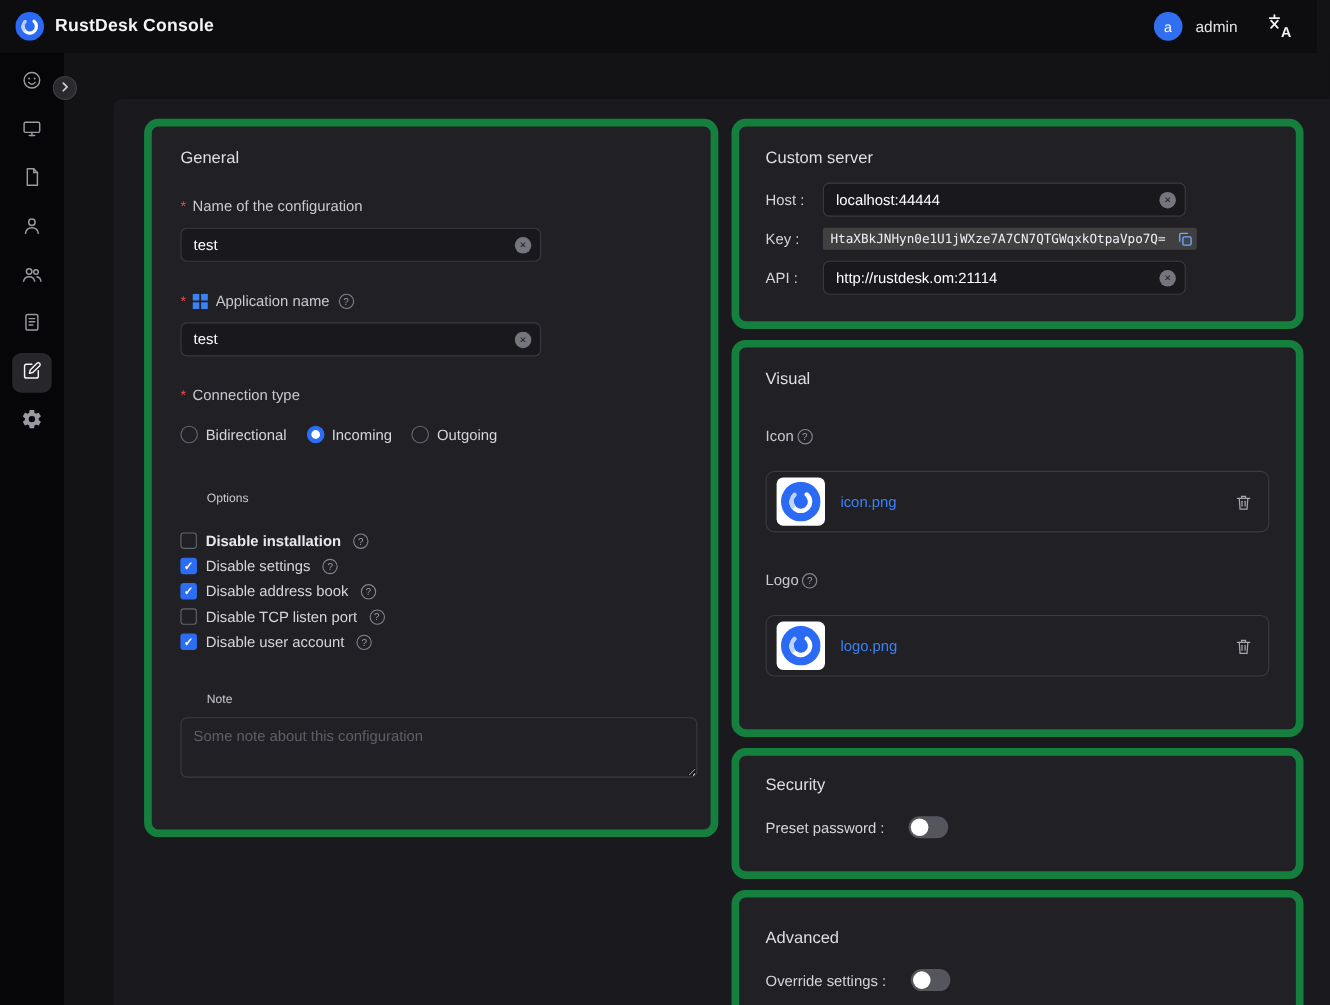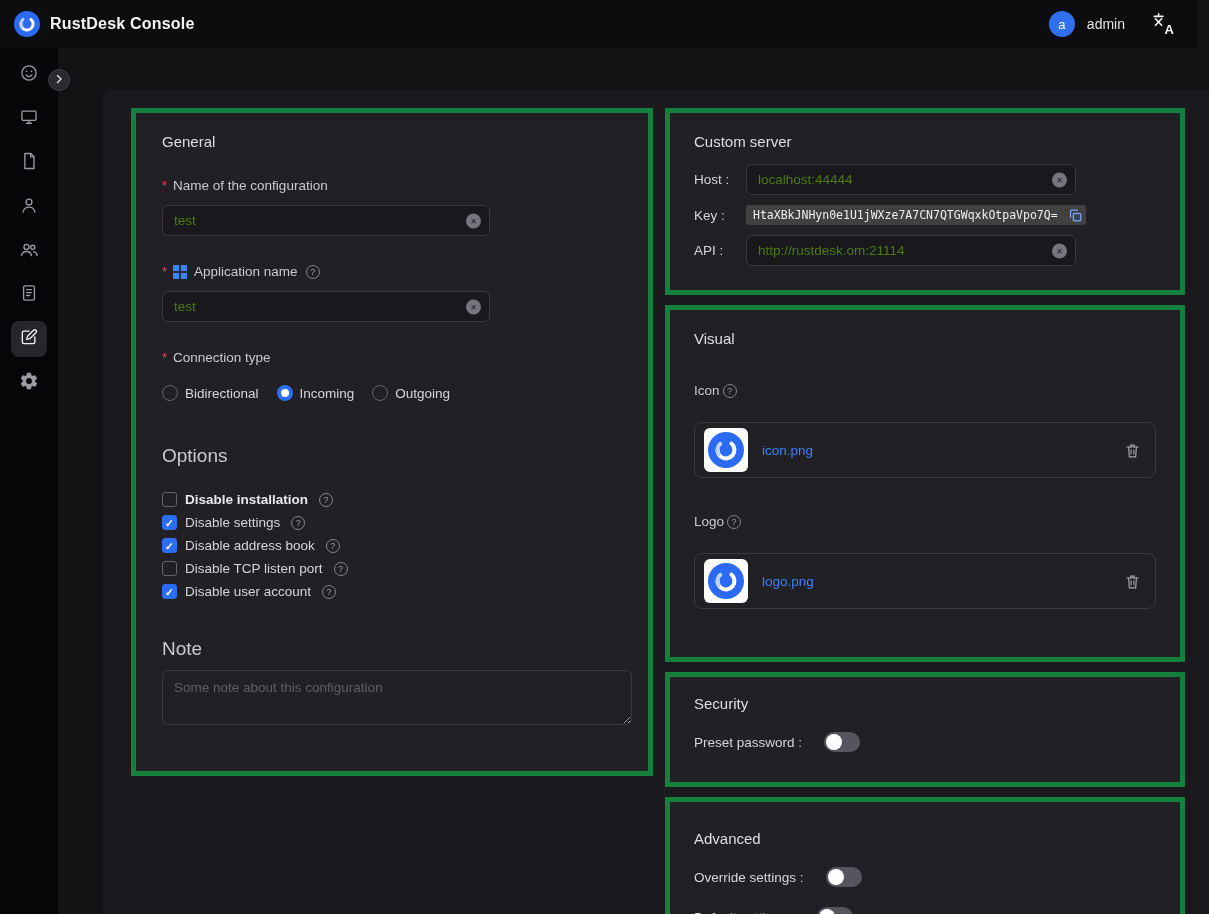--- a/index.html
+++ b/index.html
@@ -65,22 +65,22 @@
     border-top-left-radius: 8px;
     padding: 18px 24px 0 28px;
     display: flex; gap: 12px; align-items: flex-start;
     overflow: hidden;
   }
   .col-left { width: 522px; flex: none; }
   .col-right { flex: 1; display: flex; flex-direction: column; gap: 10px; }
 
   .card {
     background: #202025;
-    border: 5px solid #15803d;
-    border-radius: 0;
+    border: 7px solid #15803d;
+    border-radius: 13px;
   }
   .card-title { font-size: 15px; font-weight: 500; color: #dfdfe3; }
 
   
   .card-general { padding: 20px 26px 42px; }
   .field-label {
     margin-top: 28px; font-size: 13.5px; color: #c9c9cf;
     display: flex; align-items: center; gap: 5px;
   }
   .req { color: #e5484d; font-size: 13px; margin-right: 1px; }
@@ -90,42 +90,42 @@
     width: 14px; height: 14px; border: 1.2px solid #85858d; border-radius: 50%;
     display: inline-flex; align-items: center; justify-content: center;
     color: #9a9aa3; font-size: 9px; margin-left: 3px; flex: none;
   }
   .help::after { content: "?"; }
 
   .input-wrap { position: relative; margin-top: 12px; width: 328px; }
   .text-input {
     width: 100%; height: 31px;
     background: #19191d; border: 1px solid #3a3a41; border-radius: 6px;
-    color: #4d7c0f; font-size: 13.5px; padding: 0 30px 0 11px;
+    color: #ffffff; font-size: 13.5px; padding: 0 30px 0 11px;
     font-family: "Liberation Sans", sans-serif;
     outline: none;
   }
   .clear-icon {
     position: absolute; right: 9px; top: 50%; transform: translateY(-50%);
     width: 15px; height: 15px; border-radius: 50%;
     background: #75757d; color: #1c1c20;
     display: flex; align-items: center; justify-content: center;
     font-size: 8px; cursor: pointer;
   }
   .clear-icon::after { content: "✕"; }
 
   .radio-row { margin-top: 20px; display: flex; align-items: center; gap: 18px; }
   .radio-item { display: flex; align-items: center; gap: 7px; cursor: pointer; font-size: 13.5px; color: #d6d6da; }
   .radio {
     width: 16px; height: 16px; border-radius: 50%;
     border: 1.5px solid #64646c; background: transparent; flex: none;
   }
   .radio.on { border: 4.8px solid #2b6ef5; background: #fff; }
 
-  .section-label { margin-top: 44px; font-size: 19px; color: #c9c9cf; }
+  .section-label { margin-top: 44px; font-size: 11px; color: #c9c9cf; margin-left: 24px; }
   .check-list { margin-top: 24px; display: flex; flex-direction: column; gap: 6px; }
   .check-item { display: flex; align-items: center; gap: 8px; cursor: pointer; height: 17px; }
   .checkbox {
     width: 15px; height: 15px; border-radius: 3px;
     border: 1.5px solid #64646c; background: transparent; flex: none;
     display: flex; align-items: center; justify-content: center;
     color: #fff; font-size: 10.5px; font-weight: 700;
   }
   .checkbox.on { background: #2b6ef5; border-color: #2b6ef5; }
   .checkbox.on::after { content: "✓"; }

